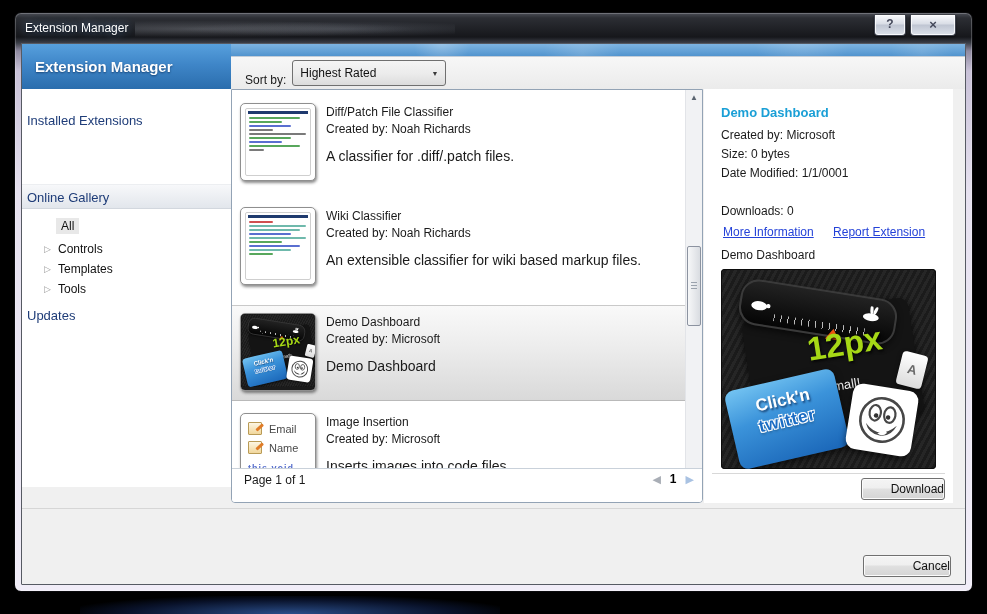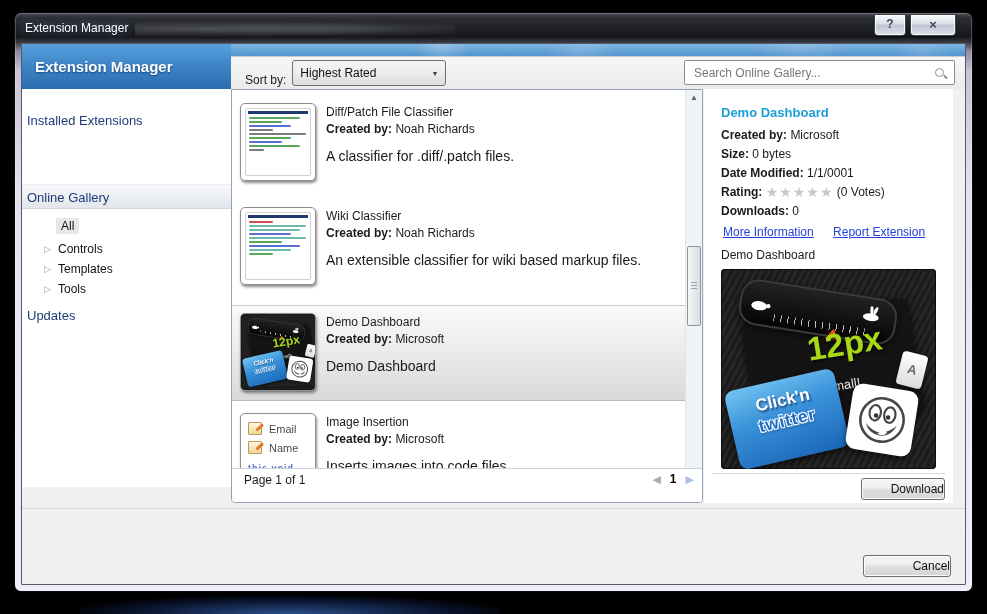--- a/index.html
+++ b/index.html
@@ -71,21 +71,21 @@
   .row4{top:316px;height:100px;}
   .thumb{position:absolute;left:8px;top:7px;width:76px;height:78px;background:#fff;border:1px solid #8f8f8f;border-radius:5px;box-shadow:1px 2px 3px rgba(0,0,0,.45);overflow:hidden;}
   .doc-page{position:absolute;inset:4px;border:1px solid #cfcfcf;border-radius:2px;padding:2px;}
   .doc-bar{height:3px;background:#1f3a6e;margin-bottom:3px;}
   .ln{height:2px;margin:2px 1px;border-radius:1px;}
   .g{background:#58a75c;} .bl{background:#5a6fd0;} .k{background:#7a7a7a;} .r{background:#cf5050;} .t{background:#6fb9ac;}
   .w25{width:25%;} .w40{width:40%;} .w55{width:55%;} .w70{width:70%;} .w85{width:85%;} .w95{width:95%;}
   .row-title{position:absolute;left:94px;top:9px;font-size:12px;color:#1a1a1a;}
   .row-created{position:absolute;left:94px;top:26px;font-size:12px;color:#1a1a1a;}
   .row-desc{position:absolute;left:94px;top:52px;font-size:14px;color:#1a1a1a;}
-  .b{font-weight:bold;text-align:right;}
+  .b{font-weight:normal;text-align:right;}
   
   .vscroll{position:absolute;right:0;top:0;bottom:22px;width:17px;background:#f1f2f4;border-left:1px solid #e2e4e8;}
   .sarrow{position:absolute;left:0;right:0;height:16px;text-align:center;font-size:8px;color:#5a6470;line-height:16px;cursor:default;}
   .sarrow.up{top:0;} .sarrow.down{bottom:0;}
   .sthumb{position:absolute;left:1px;right:1px;top:156px;height:80px;border:1px solid #8c93a0;border-radius:2px;
     background:linear-gradient(90deg,#f6f7f8 0%,#e8eaed 50%,#d9dce1 100%);cursor:default;}
   .grip{position:absolute;left:3px;right:3px;top:50%;margin-top:-4px;height:8px;
     background:repeating-linear-gradient(180deg,#9aa2ad 0 1px,transparent 1px 3px);}
   
   .pager{position:absolute;left:0;right:0;bottom:0;height:34px;background:#fff;border-top:1px solid #c9d1da;z-index:5;}
@@ -158,24 +158,20 @@
       <div class="header">
         <div class="header-left">
           <span class="header-title">Extension Manager</span>
         </div>
         <div class="toolbar">
           <span class="sort-label">Sort by:</span>
           <div class="dropdown">
             <span>Highest Rated</span>
             <span class="dd-arrow">▼</span>
           </div>
-        </div>
-        <div class="searchbox">
-          <input type="text" placeholder="Search Online Gallery..." style="">
-          <span class="mag"></span>
         </div>
       </div>
 
       <div class="sidebar">
         <div class="side-item side-installed">Installed Extensions</div>
         <div class="side-item side-gallery">Online Gallery</div>
         <div class="tree-item tree-all">
           <span class="tree-label">All</span>
         </div>
         <div class="tree-item tree-controls">
@@ -339,25 +335,20 @@
           <span>Microsoft</span>
         </div>
         <div class="p-line p-l2">
           <span class="b">Size:</span>
           <span>0 bytes</span>
         </div>
         <div class="p-line p-l3">
           <span class="b">Date Modified:</span>
           <span>1/1/0001</span>
         </div>
-        <div class="p-line p-l4">
-          <span class="b">Rating:</span>
-          <span class="stars">★★★★★</span>
-          <span>(0 Votes)</span>
-        </div>
         <div class="p-line p-l5">
           <span class="b">Downloads:</span>
           <span>0</span>
         </div>
         <div class="p-links">
           <span class="plink">More Information</span>
           <span class="plink">Report Extension</span>
         </div>
         <div class="p-caption">Demo Dashboard</div>
 

